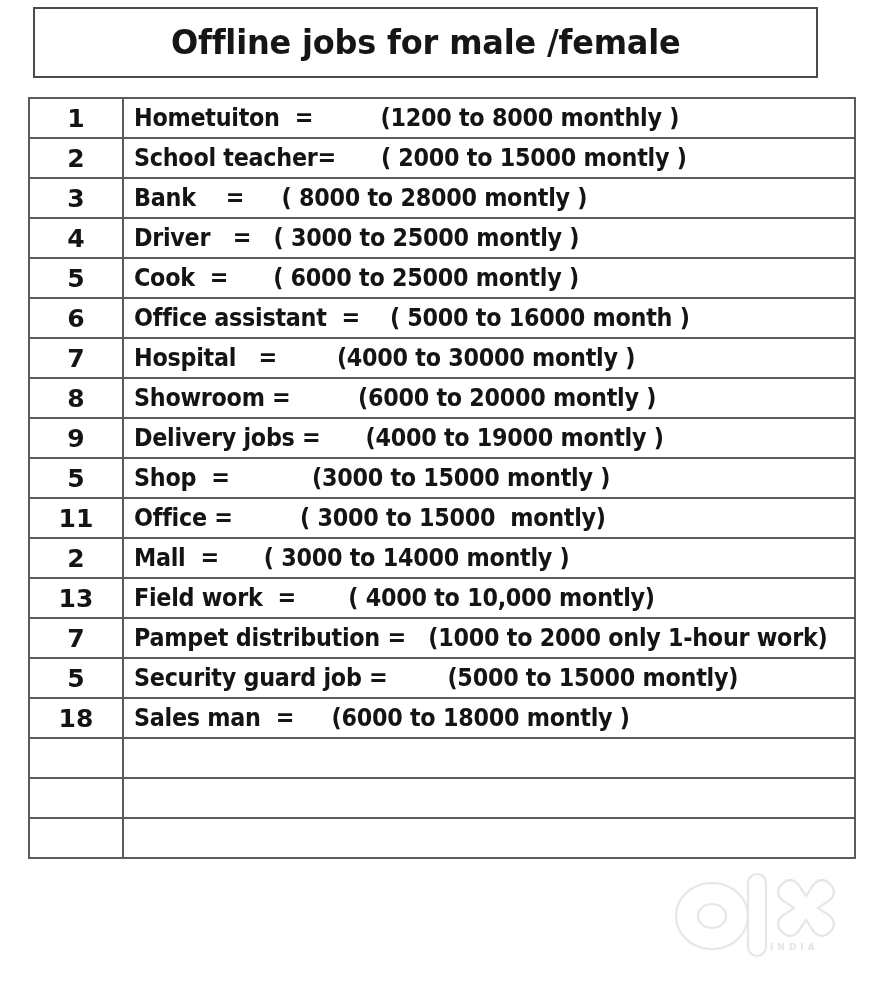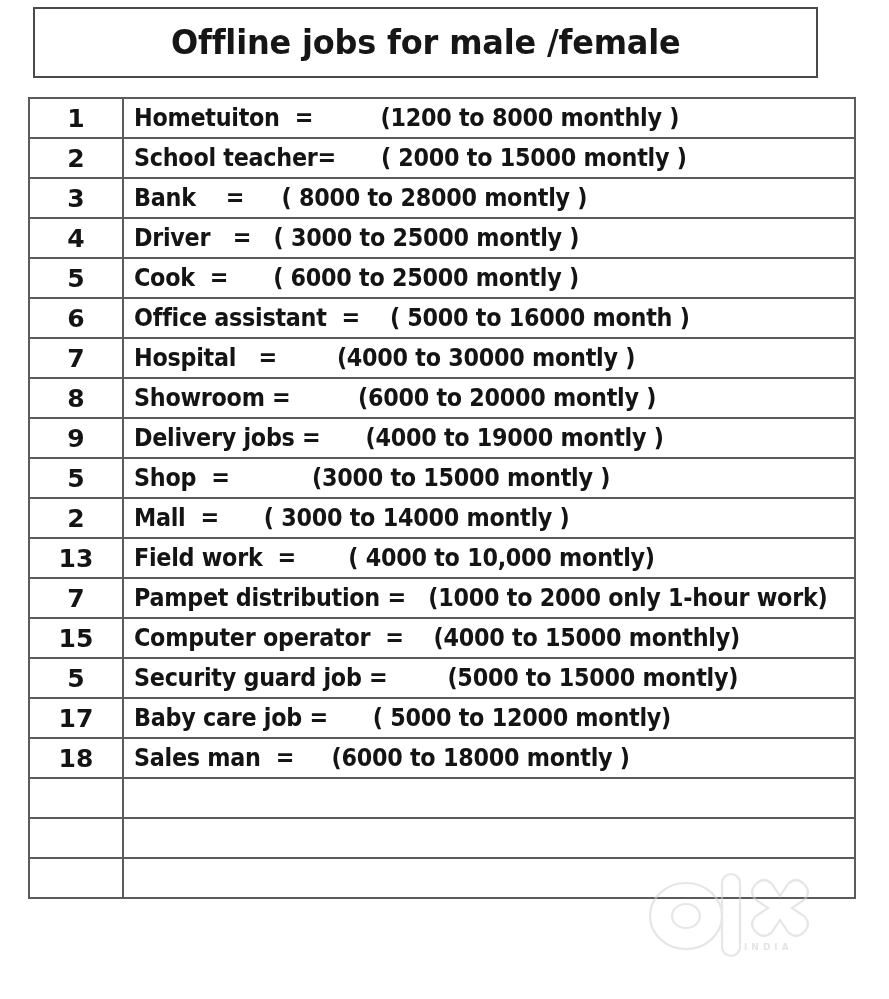--- a/index.html
+++ b/index.html
@@ -88,21 +88,21 @@
     transform-origin: left center;
     white-space: pre;
   }
   tr.empty-row td {
     height: 38px;
   }
 
   
   #watermark {
     position: absolute;
-    left: 644px;
+    left: 670px;
     top: 866px;
     width: 168px;
     height: 108px;
     pointer-events: none;
     opacity: 0.55;
   }
   #watermark svg { display: block; }
   #watermark-label {
     position: absolute;
     left: 100px;
@@ -159,42 +159,38 @@
         </tr>
         <tr>
           <td class="col-num">9</td>
           <td class="col-desc"><span class="desc-inner">Delivery jobs =      (4000 to 19000 montly )</span></td>
         </tr>
         <tr>
           <td class="col-num">5</td>
           <td class="col-desc"><span class="desc-inner">Shop  =           (3000 to 15000 montly )</span></td>
         </tr>
         <tr>
+          <td class="col-num">11</td>
+          <td class="col-desc"><span class="desc-inner">Office =         ( 3000 to 15000  montly)</span></td>
+        </tr>
+        <tr>
           <td class="col-num">2</td>
           <td class="col-desc"><span class="desc-inner">Mall  =      ( 3000 to 14000 montly )</span></td>
         </tr>
         <tr>
           <td class="col-num">13</td>
           <td class="col-desc"><span class="desc-inner">Field work  =       ( 4000 to 10,000 montly)</span></td>
         </tr>
         <tr>
           <td class="col-num">7</td>
           <td class="col-desc"><span class="desc-inner">Pampet distribution =   (1000 to 2000 only 1-hour work)</span></td>
         </tr>
         <tr>
-          <td class="col-num">15</td>
-          <td class="col-desc"><span class="desc-inner">Computer operator  =    (4000 to 15000 monthly)</span></td>
-        </tr>
-        <tr>
           <td class="col-num">5</td>
           <td class="col-desc"><span class="desc-inner">Security guard job =        (5000 to 15000 montly)</span></td>
-        </tr>
-        <tr>
-          <td class="col-num">17</td>
-          <td class="col-desc"><span class="desc-inner">Baby care job =      ( 5000 to 12000 montly)</span></td>
         </tr>
         <tr>
           <td class="col-num">18</td>
           <td class="col-desc"><span class="desc-inner">Sales man  =     (6000 to 18000 montly )</span></td>
         </tr>
         <tr class="empty-row">
           <td class="col-num"></td>
           <td class="col-desc"><span class="desc-inner"></span></td>
         </tr>
         <tr class="empty-row">

